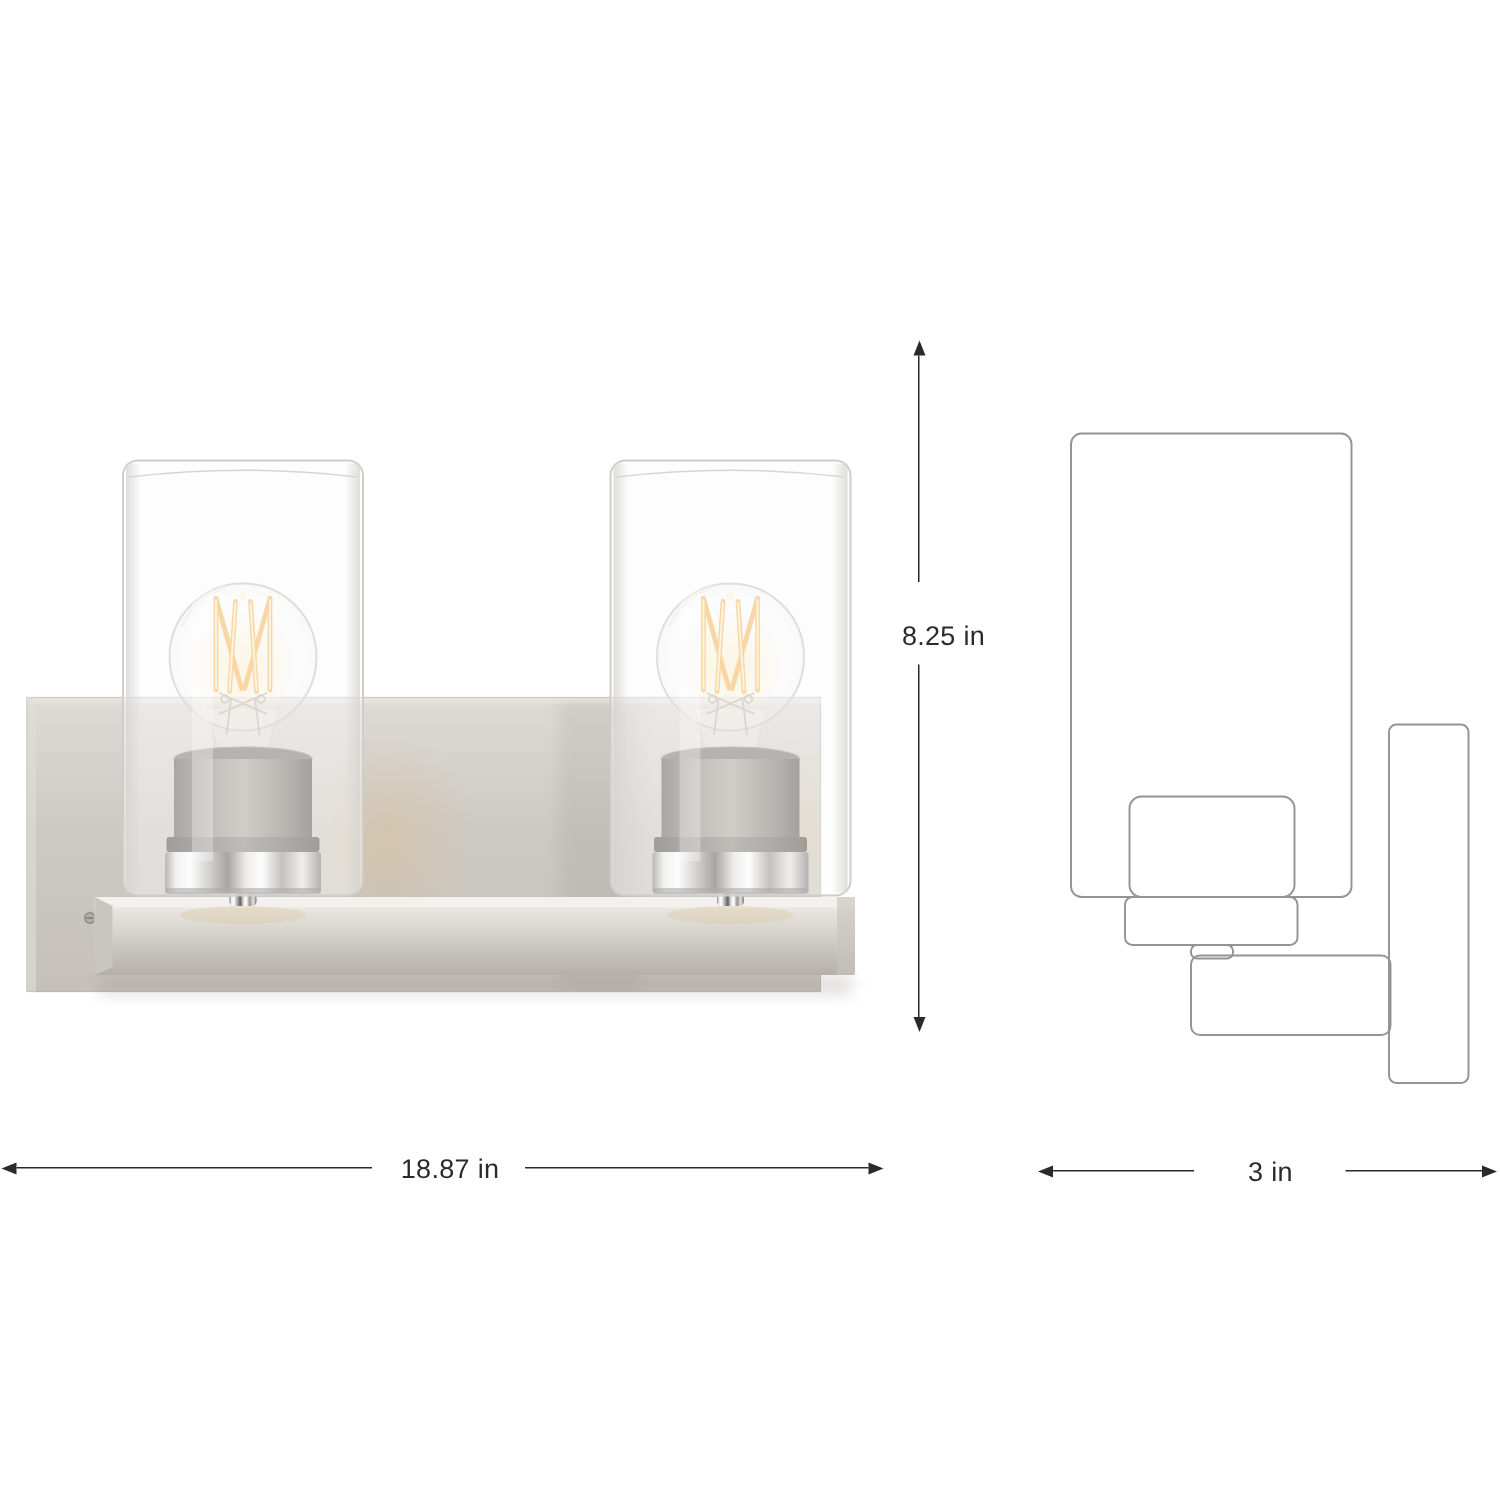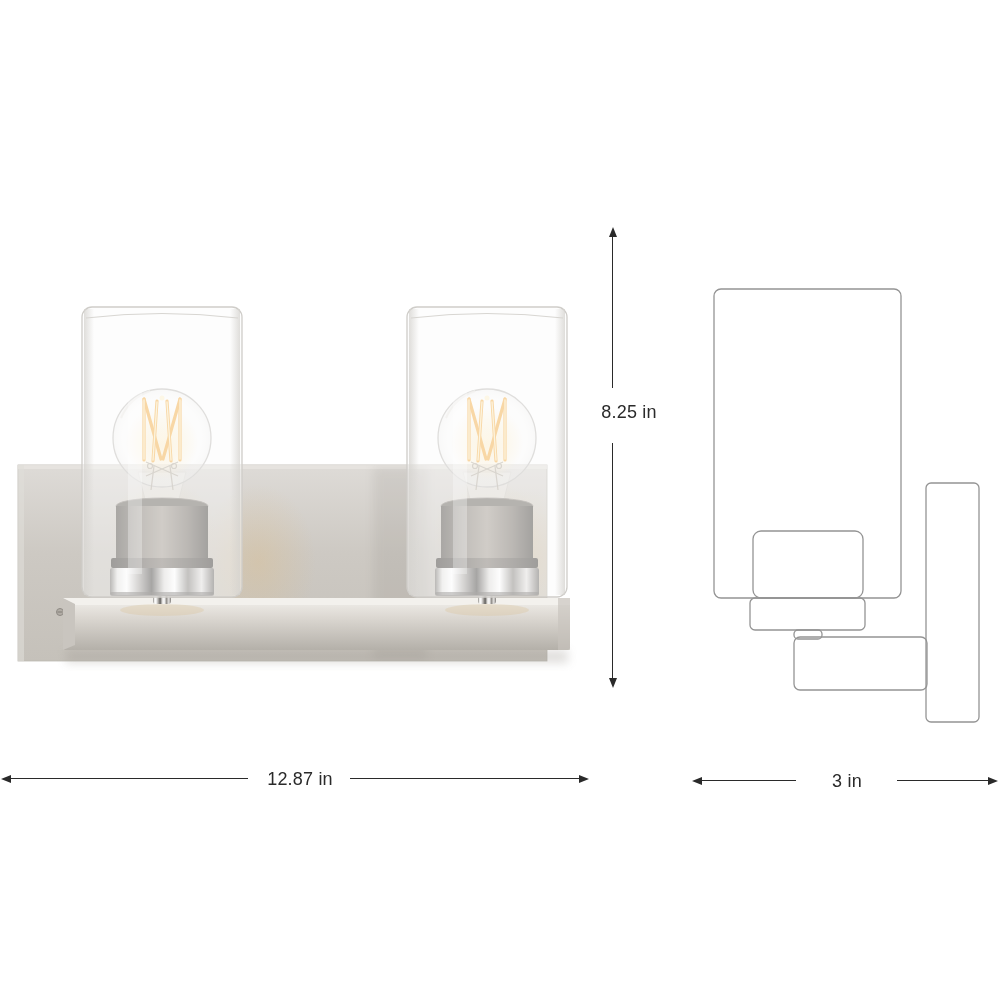--- a/index.html
+++ b/index.html
@@ -180,29 +180,29 @@
     <rect x="753" y="531" width="110" height="67" rx="8"></rect>
     <rect x="750" y="598" width="115" height="32" rx="5"></rect>
     <rect x="794" y="630" width="28" height="9" rx="4"></rect>
     <rect x="794" y="637" width="133" height="53" rx="6"></rect>
     <rect x="926" y="483" width="53" height="239" rx="5"></rect>
   </svg>
 
   <div>
     <div class="arr arr-up" style="left:609px;top:227px;"></div>
     <div class="vline" style="left:612px;top:237px;height:151px;"></div>
-    <div class="dim-label" style="left:596px;top:402px;width:66px;">8.25 in</div>
+    <div class="dim-label" style="left:596px;top:414px;width:66px;">8.25 in</div>
     <div class="vline" style="left:612px;top:443px;height:235px;"></div>
     <div class="arr arr-down" style="left:609px;top:678px;"></div>
   </div>
 
   <div>
     <div class="arr arr-left" style="left:1px;top:775px;"></div>
     <div class="hline" style="left:11px;top:778px;width:237px;"></div>
-    <div class="dim-label" style="left:262px;top:769px;width:76px;">12.87 in</div>
+    <div class="dim-label" style="left:262px;top:769px;width:76px;">18.87 in</div>
     <div class="hline" style="left:350px;top:778px;width:229px;"></div>
     <div class="arr arr-right" style="left:579px;top:775px;"></div>
   </div>
 
   <div>
     <div class="arr arr-left" style="left:692px;top:777px;"></div>
     <div class="hline" style="left:702px;top:780px;width:94px;"></div>
     <div class="dim-label" style="left:814px;top:771px;width:66px;">3 in</div>
     <div class="hline" style="left:897px;top:780px;width:91px;"></div>
     <div class="arr arr-right" style="left:988px;top:777px;"></div>

